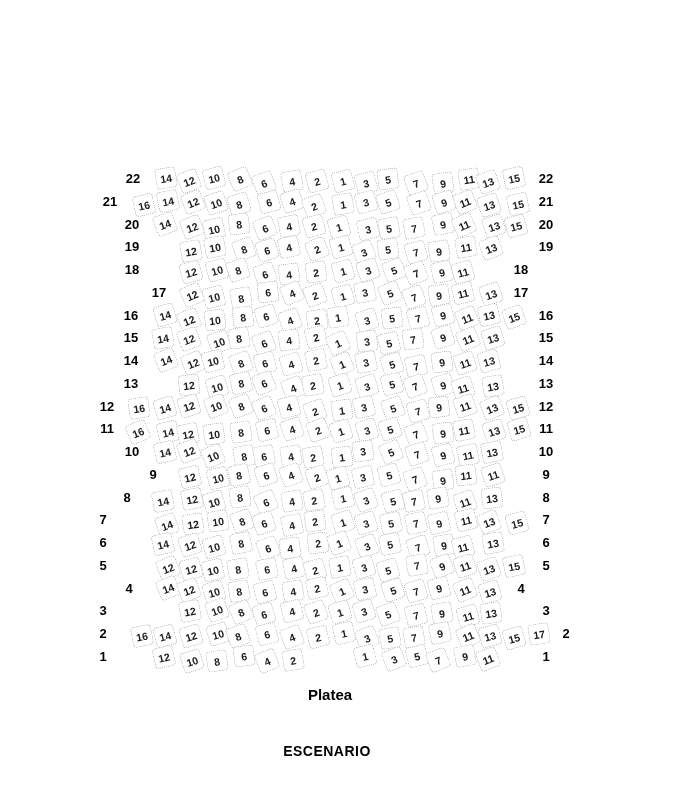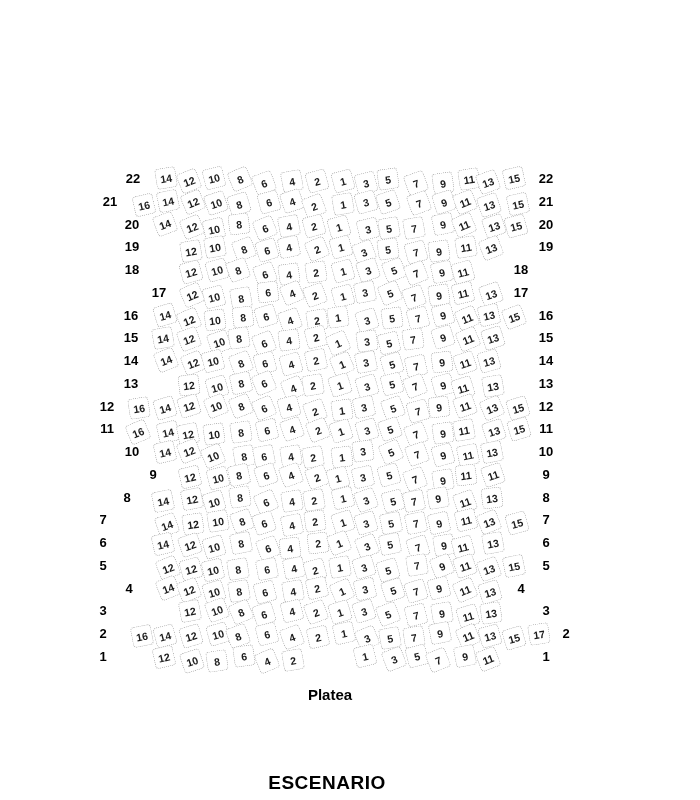--- a/index.html
+++ b/index.html
@@ -37,21 +37,21 @@
     white-space: nowrap;
   }
   .area-label {
     position: absolute;
     transform: translate(-50%, -50%);
     font-weight: bold;
     color: #000000;
     white-space: nowrap;
   }
   #platea-label { font-size: 15px; }
-  #escenario-label { font-size: 19px; letter-spacing: 0.5px; margin-top: 32px; }
+  #escenario-label { font-size: 14px; letter-spacing: 0.5px; }
 </style>
 </head>
 <body>
 
 <div id="canvas">
   <div id="map">
       <div class="rowlabel" style="left: 133px; top: 178px;">22</div>
       <div class="rowlabel" style="left: 546px; top: 178px;">22</div>
       <div class="seat" style="left: 166.45px; top: 178.441px; transform: translate(-50%, -50%) rotate(-9.1442deg);">14</div>
       <div class="seat" style="left: 189.086px; top: 181.338px; transform: translate(-50%, -50%) rotate(-21.8231deg);">12</div>

